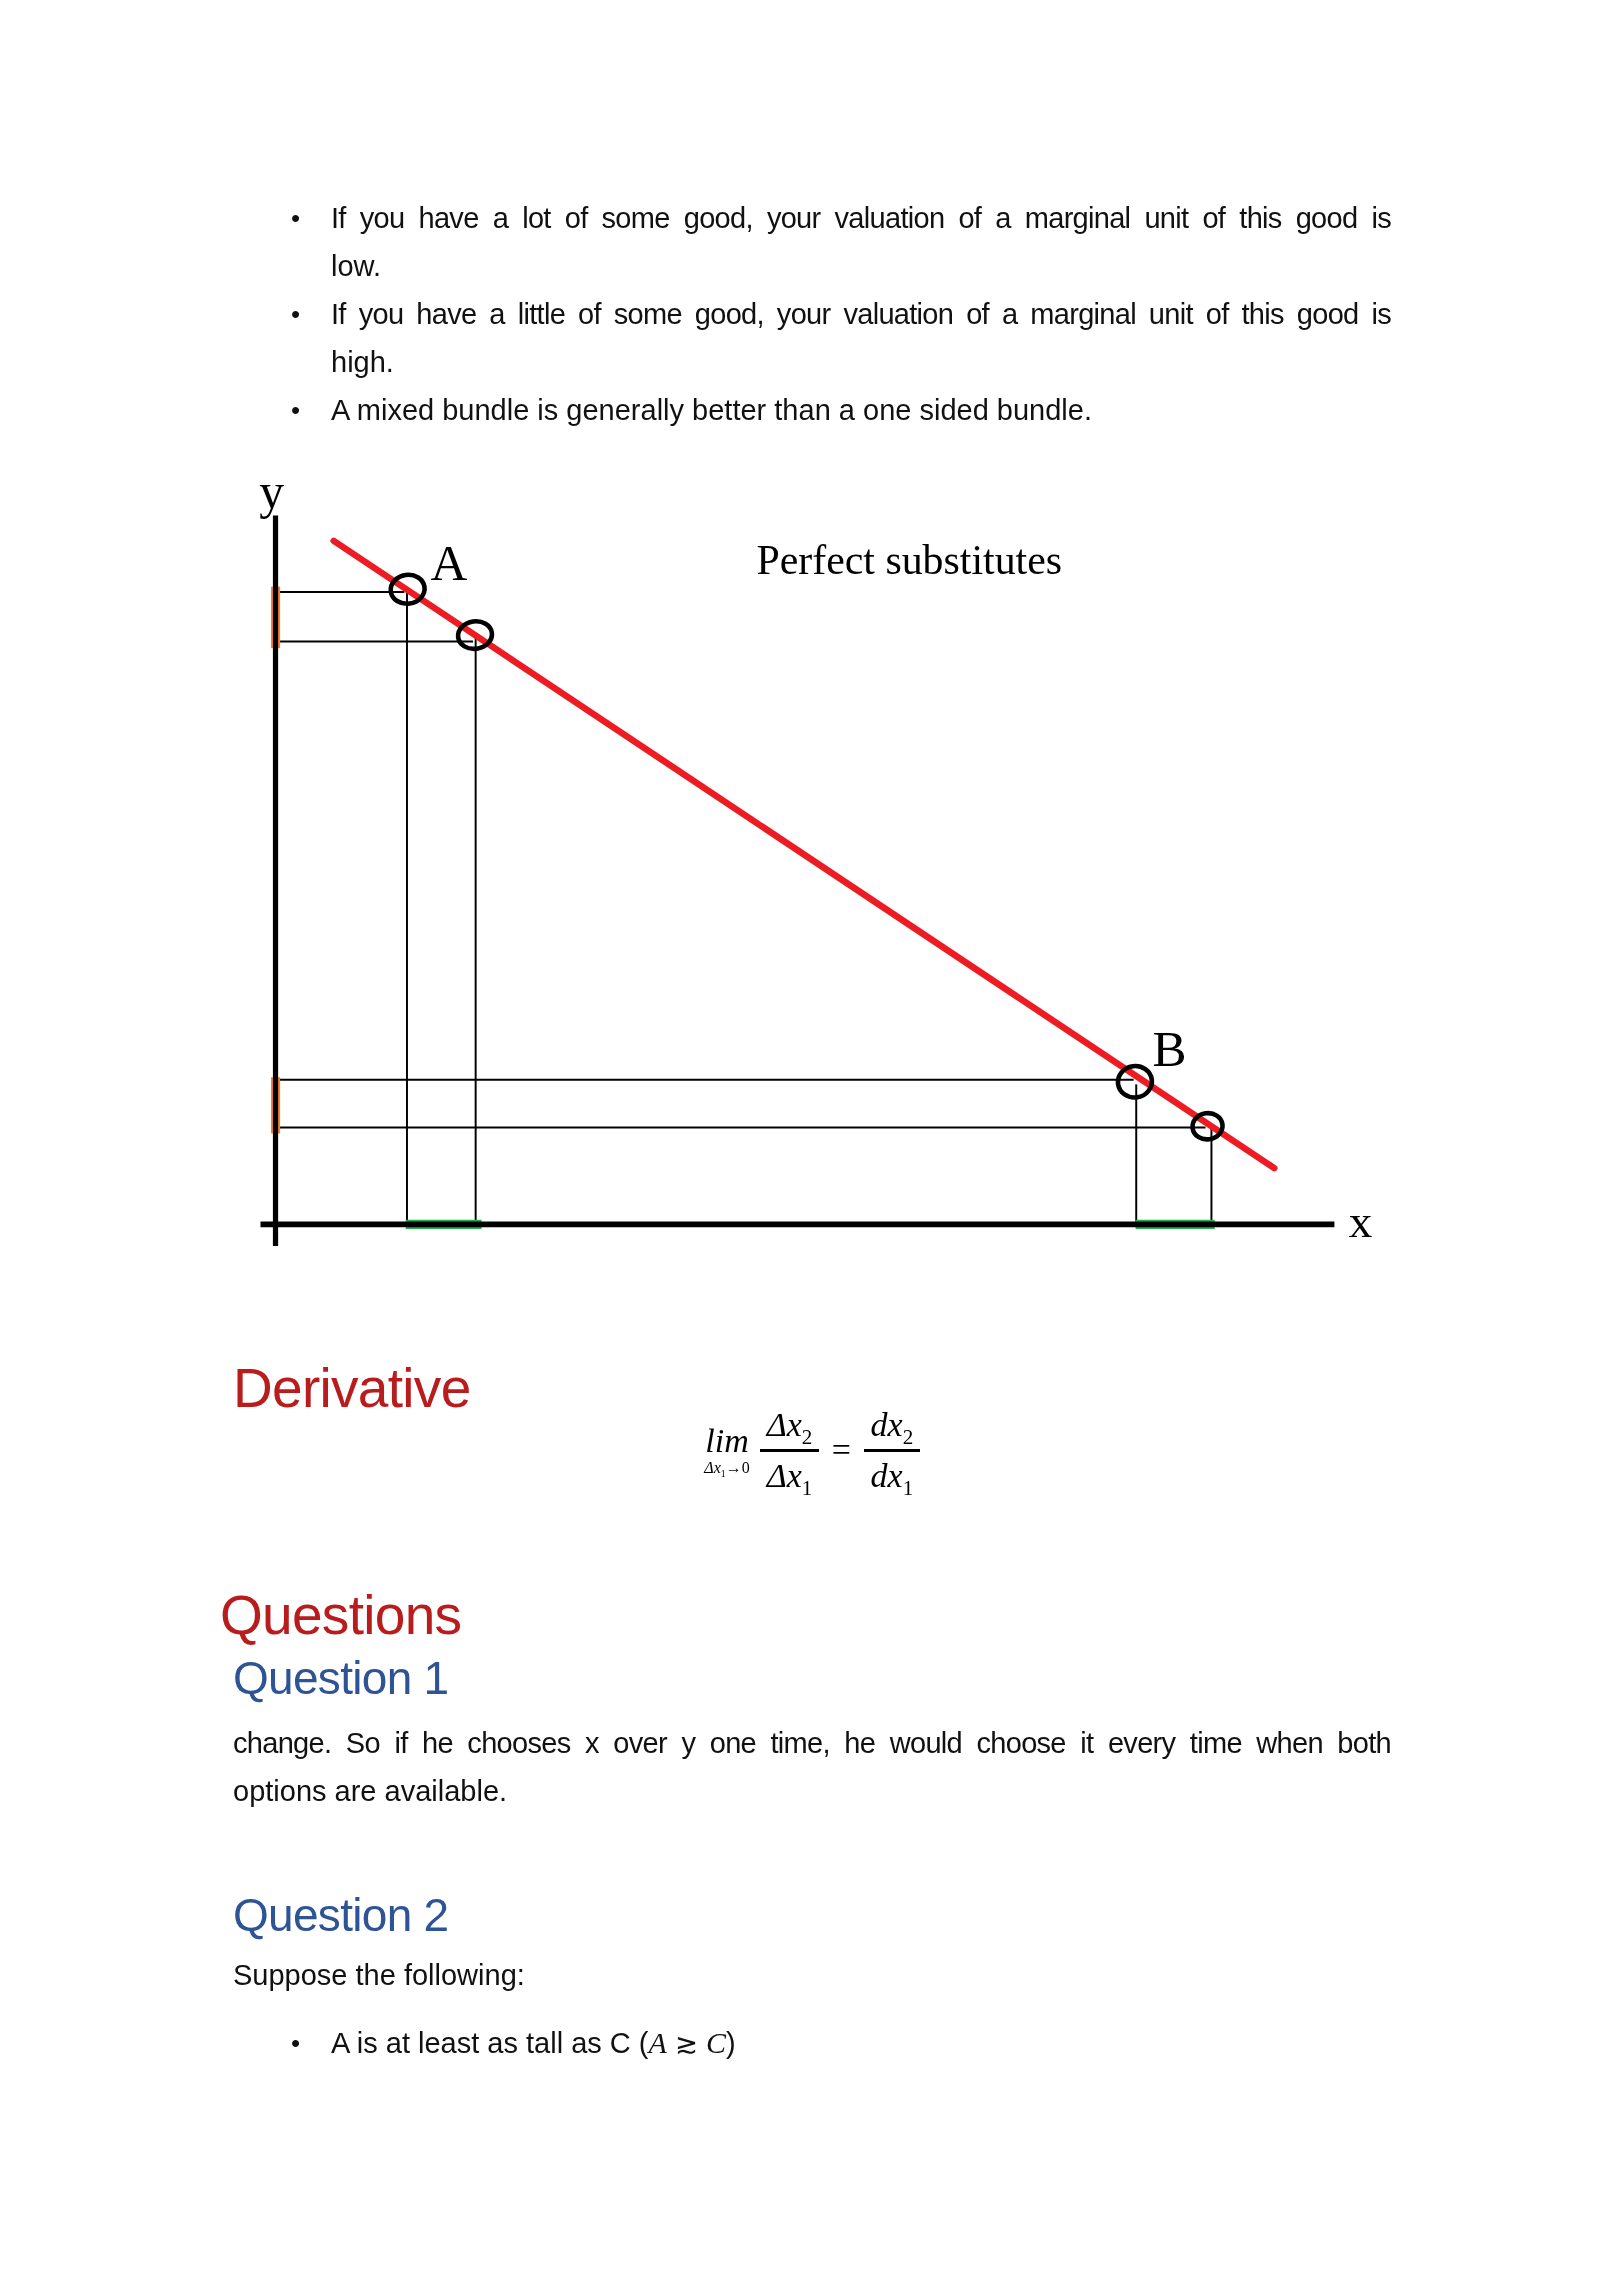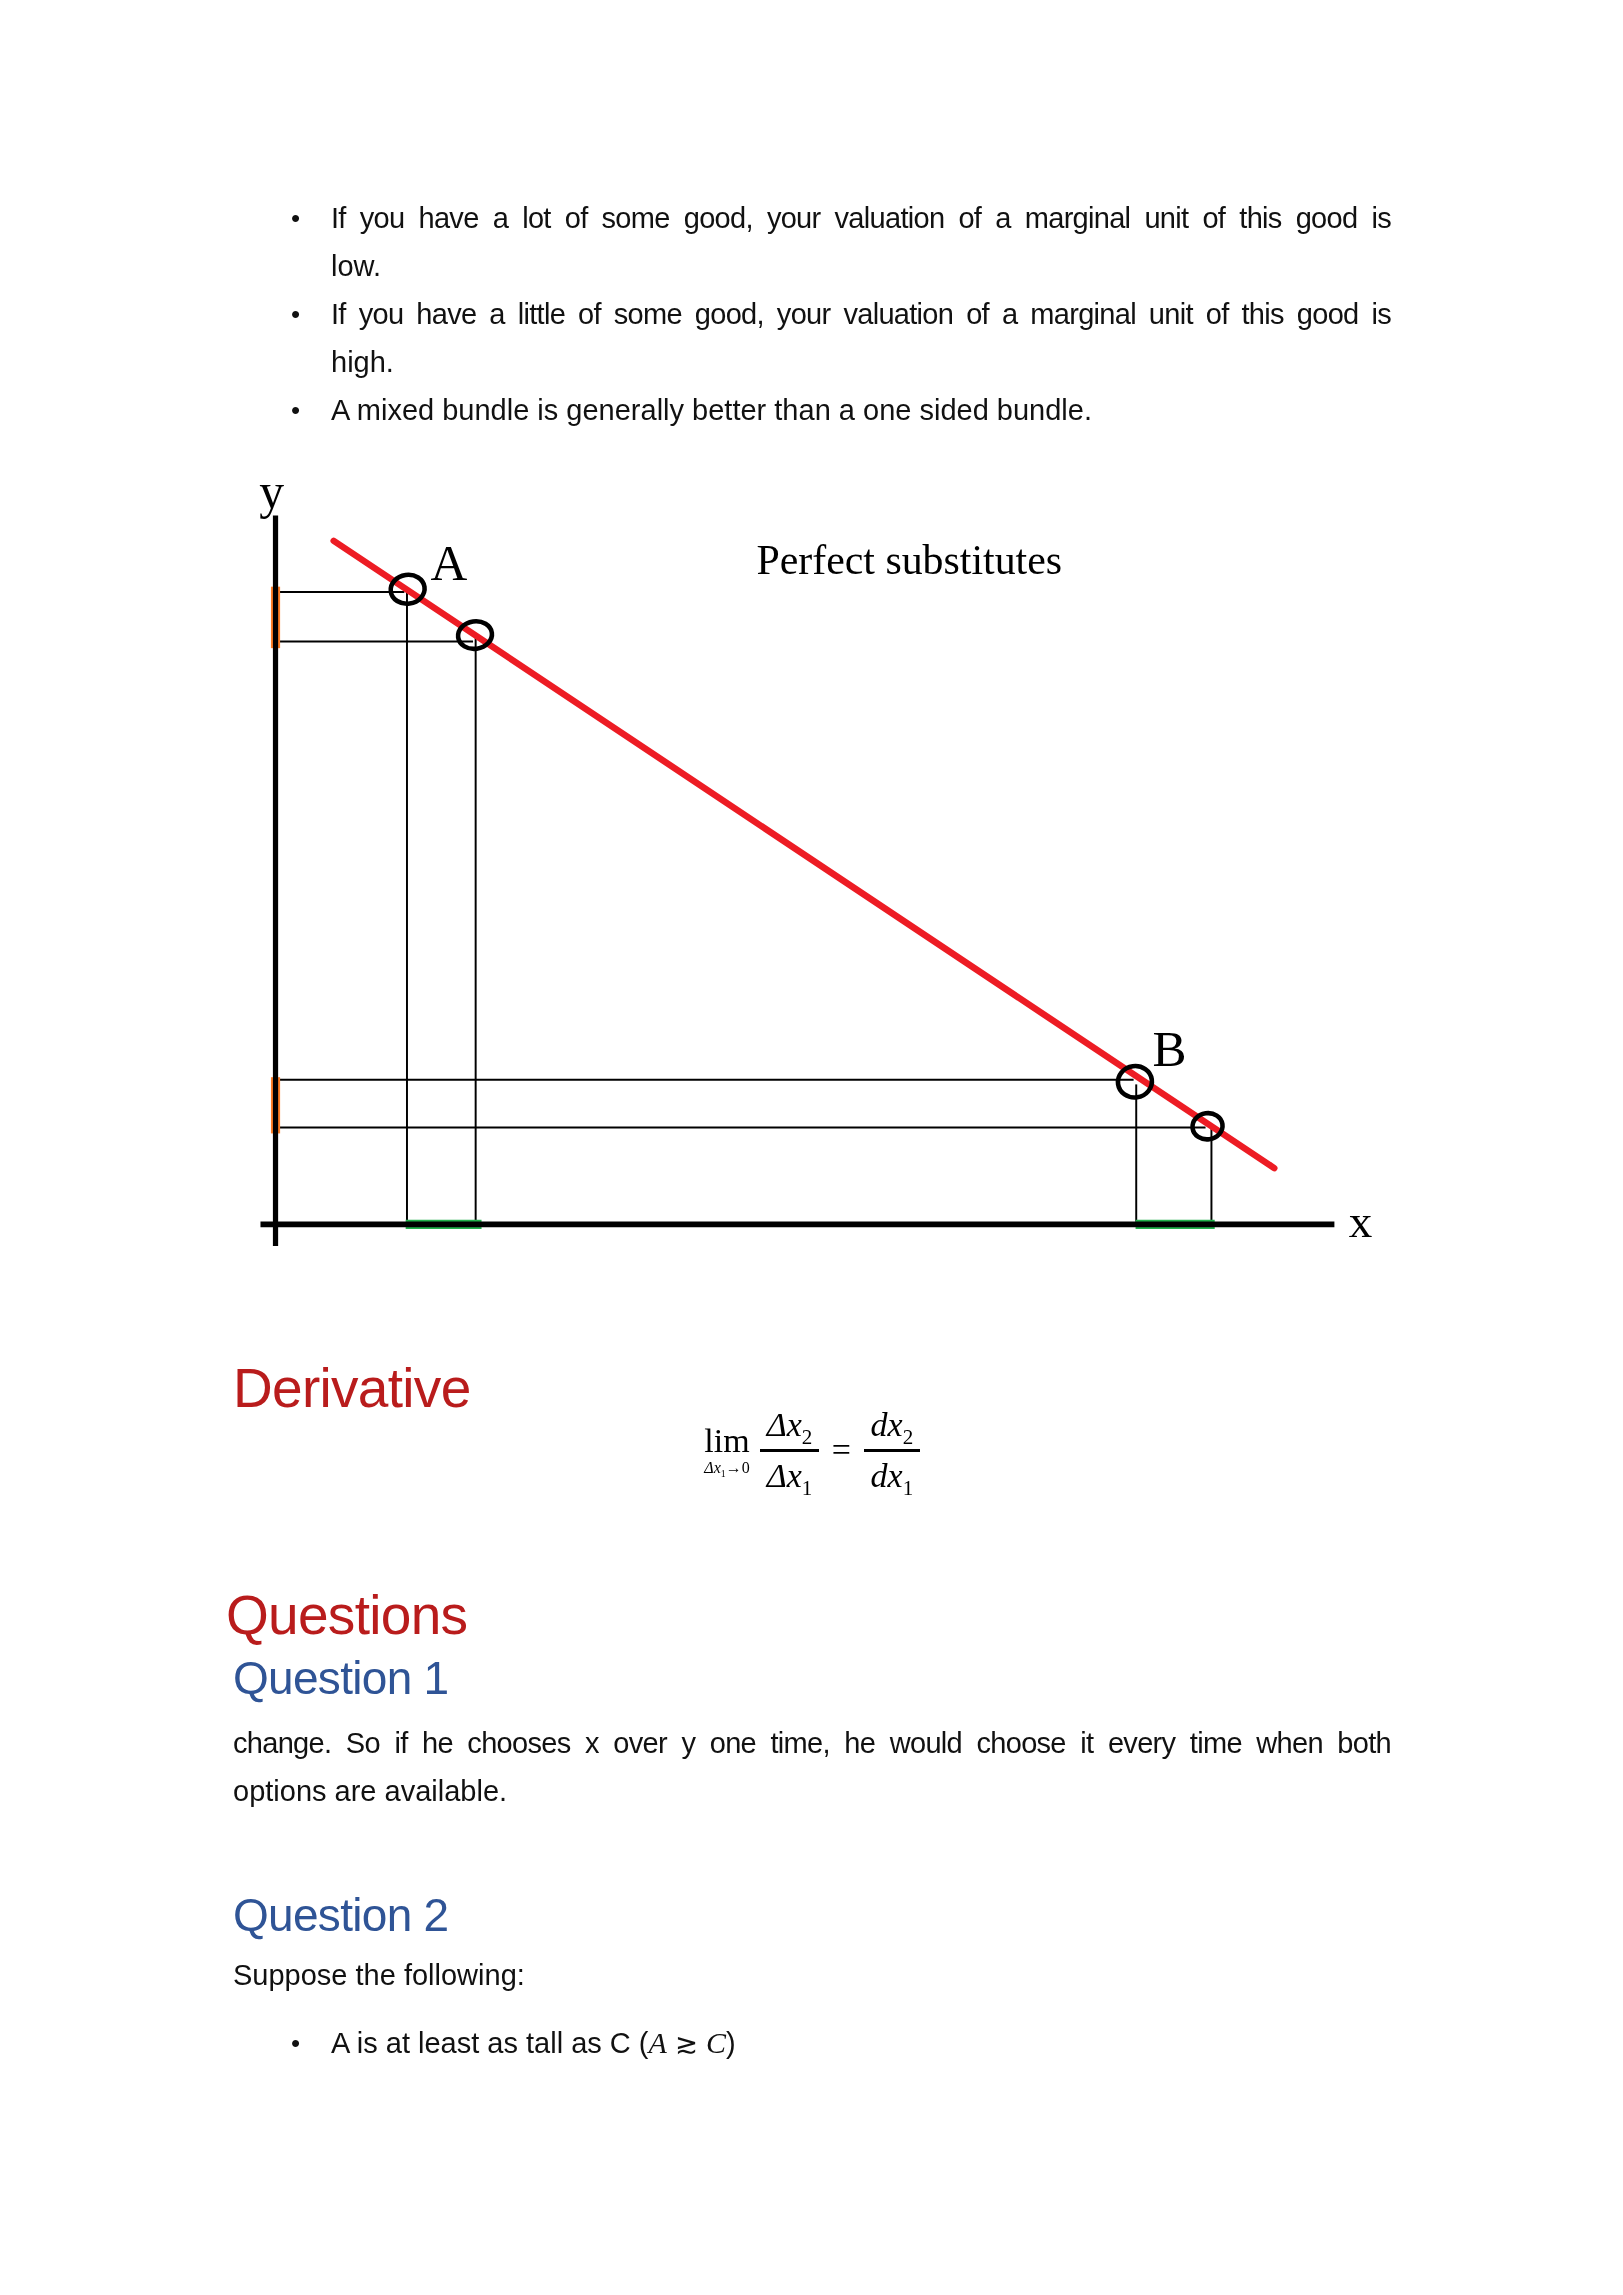--- a/index.html
+++ b/index.html
@@ -24,21 +24,21 @@
   .h1{font-size:55px;line-height:1.05;font-weight:400;color:#b91c1c;letter-spacing:-0.7px;margin-top:24px;}
   .h2{font-size:46px;line-height:1.05;font-weight:400;color:#2F5496;letter-spacing:-0.7px;}
 
   
   .formula{
     left:233px;top:1406px;width:1158px;
     display:flex;justify-content:center;align-items:center;
     font-family:"Liberation Serif","DejaVu Serif",serif;font-size:34px;color:#000;
   }
   .lim-block{display:inline-flex;flex-direction:column;align-items:center;margin-right:10.5px;}
-  .lim-op{line-height:1.05;}
+  .lim-op{line-height:1.05;font-style:italic;}
   .lim-sub{font-size:16px;line-height:1.1;white-space:nowrap;}
   .frac{display:inline-flex;flex-direction:column;align-items:center;}
   .fnum{padding:0 6.5px 5.2px;border-bottom:3.3px solid #000;line-height:1.1;}
   .fden{padding:5.2px 6.5px 0;line-height:1.1;}
   .formula i{font-style:italic;}
   .formula sub{font-size:0.62em;line-height:0;}
   .feq{margin:0 13px;}
 
   
   .mathit{font-family:"Liberation Serif","DejaVu Serif",serif;font-style:italic;font-size:30px;}
@@ -112,21 +112,21 @@
     <span class="fnum"><i>Δx</i><sub>2</sub></span>
     <span class="fden"><i>Δx</i><sub>1</sub></span>
   </span>
   <span class="feq">=</span>
   <span class="frac">
     <span class="fnum"><i>dx</i><sub>2</sub></span>
     <span class="fden"><i>dx</i><sub>1</sub></span>
   </span>
 </div>
 
-<div class="abs h1" style="left:226px;top:1563px;">Questions</div>
+<div class="abs h1" style="left:220px;top:1563px;">Questions</div>
 
 <div class="abs h2" style="left:233px;top:1654px;">Question 1</div>
 
 <div class="abs body-text" style="left:233px;top:1719px;width:1158px;">
   <span class="jline">change. So if he chooses x over y one time, he would choose it every time when both</span>
   <span class="nline">options are available.</span>
 </div>
 
 <div class="abs h2" style="left:233px;top:1891px;">Question 2</div>
 

